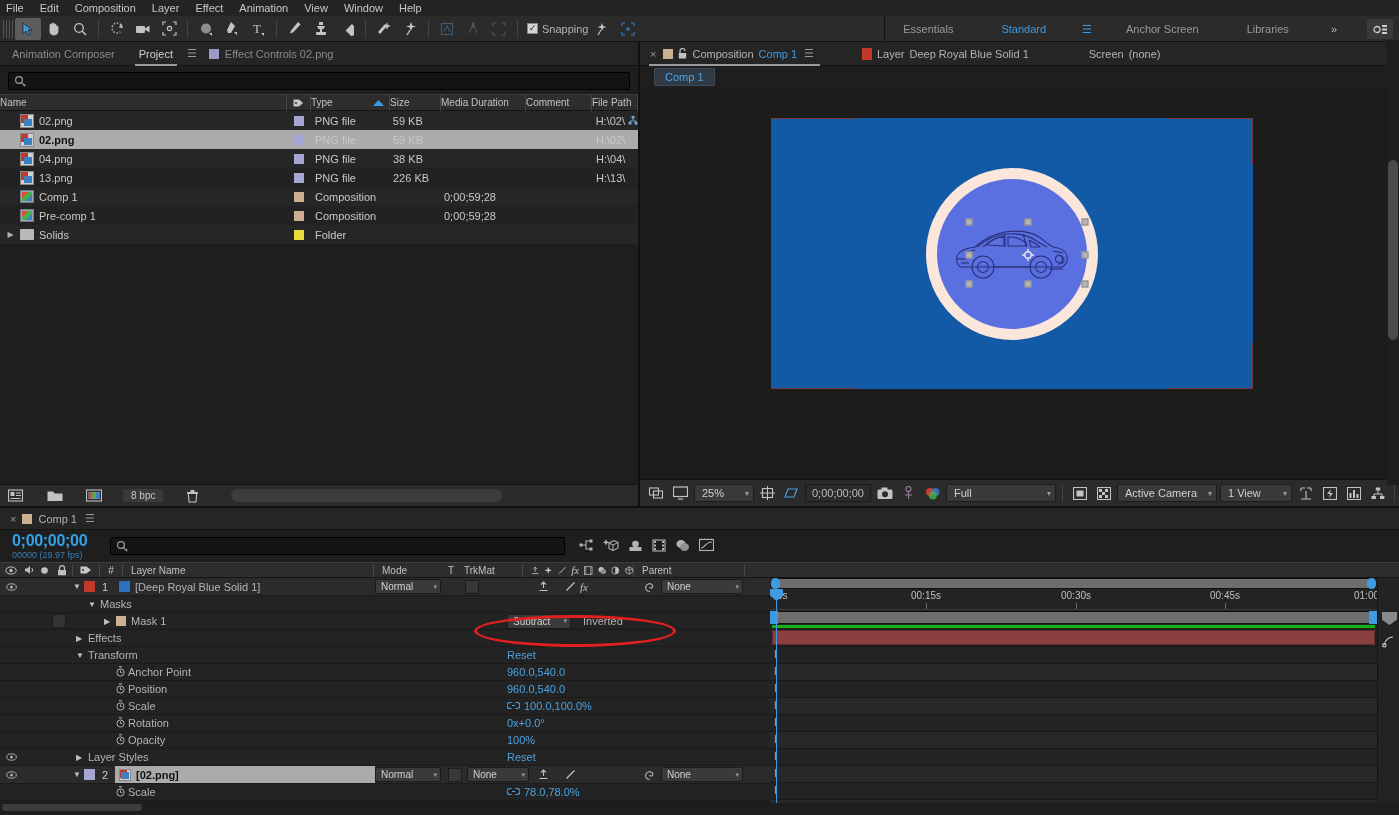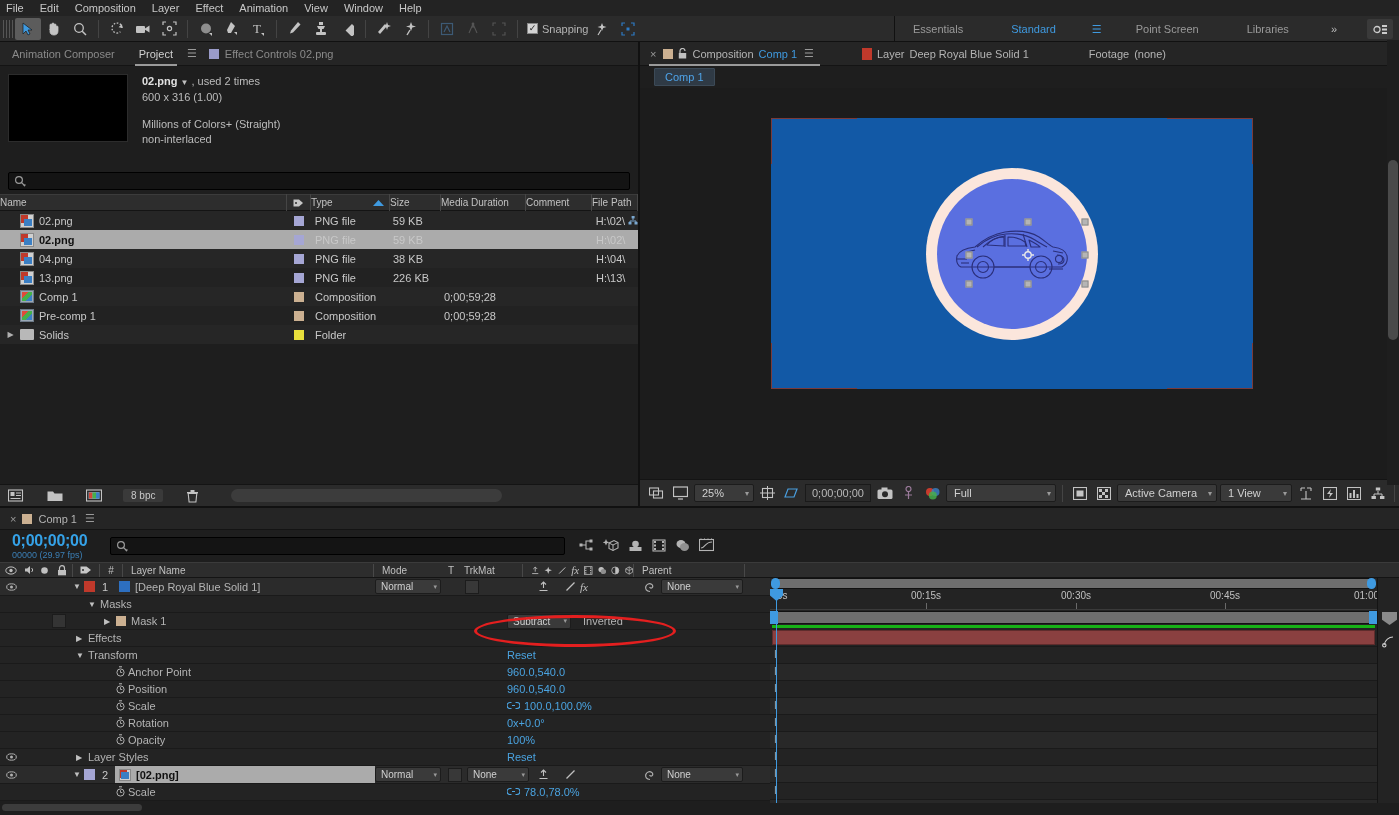--- a/index.html
+++ b/index.html
@@ -385,21 +385,21 @@
           <path d="M1 4V1h3M10 1h3v3M13 10v3h-3M4 13H1v-3"></path>
         </g>
         <rect x="5.5" y="5.5" width="3" height="3" fill="#2d7ac4"></rect>
       </svg>
   </div>
 
   <div id="ws">
     <span class="wsitem">Essentials</span>
     <span class="wsitem active">Standard</span>
     <span class="wsmenu hamb">☰</span>
-    <span class="wsitem">Point Screen</span>
+    <span class="wsitem">Anchor Screen</span>
     <span class="wsitem">Libraries</span>
     <span class="chev">»</span>
     <span class="wsgear">
       <svg width="15" height="11" viewBox="0 0 15 11">
           <circle cx="4" cy="5.5" r="3" fill="none" stroke="#ccc" stroke-width="1.3"></circle>
           <rect x="9" y="1" width="5" height="2" fill="#ccc"></rect>
           <rect x="9" y="4.5" width="5" height="2" fill="#ccc"></rect>
           <rect x="9" y="8" width="5" height="2" fill="#ccc"></rect>
         </svg>
     </span>
@@ -411,34 +411,20 @@
   <div id="project">
     <div id="proj-tabs">
       <span class="ptab">Animation Composer</span>
       <span class="ptab active">Project</span>
       <span class="hamb">☰</span>
       <span class="ptab">
         <span class="ecsw"></span><span>Effect Controls 02.png</span>
       </span>
     </div>
 
-    <div id="proj-info">
-      <div id="proj-thumb"></div>
-      <div id="proj-meta">
-        <div>
-          <span class="fname">02.png</span>
-          <span class="tri">▼</span>
-          <span>, used 2 times</span>
-        </div>
-        <div>600 x 316 (1.00)</div>
-        <div class="gap"></div>
-        <div>Millions of Colors+ (Straight)</div>
-        <div>non-interlaced</div>
-      </div>
-    </div>
 
     <div id="proj-search">
       <svg width="12" height="12" viewBox="0 0 12 12">
           <circle cx="5" cy="5" r="3.4" fill="none" stroke="#9a9a9a" stroke-width="1.2"></circle>
           <line x1="7.6" y1="7.6" x2="11" y2="11" stroke="#9a9a9a" stroke-width="1.3"></line>
           <path d="M9 9.5 L12 9.5 L10.5 11.5Z" fill="#9a9a9a"></path>
         </svg>
     </div>
 
     <div id="proj-table">
@@ -643,21 +629,21 @@
         <span>Composition</span>
         <span class="c-accent">Comp 1</span>
         <span class="hamb">☰</span>
       </span>
       <span class="ct" style="margin-left:34px">
         <span style="width:10px;height:12px;background:#c0392b;display:inline-block"></span>
         <span>Layer</span>
         <span>Deep Royal Blue Solid 1</span>
       </span>
       <span class="ct" style="margin-left:46px">
-        <span>Footage</span>
+        <span>Screen</span>
         <span>(none)</span>
       </span>
     </div>
 
     <div id="comp-crumb">
       <span class="crumb">Comp 1</span>
     </div>
 
     <div id="comp-stage">
       <div id="comp-canvas">

